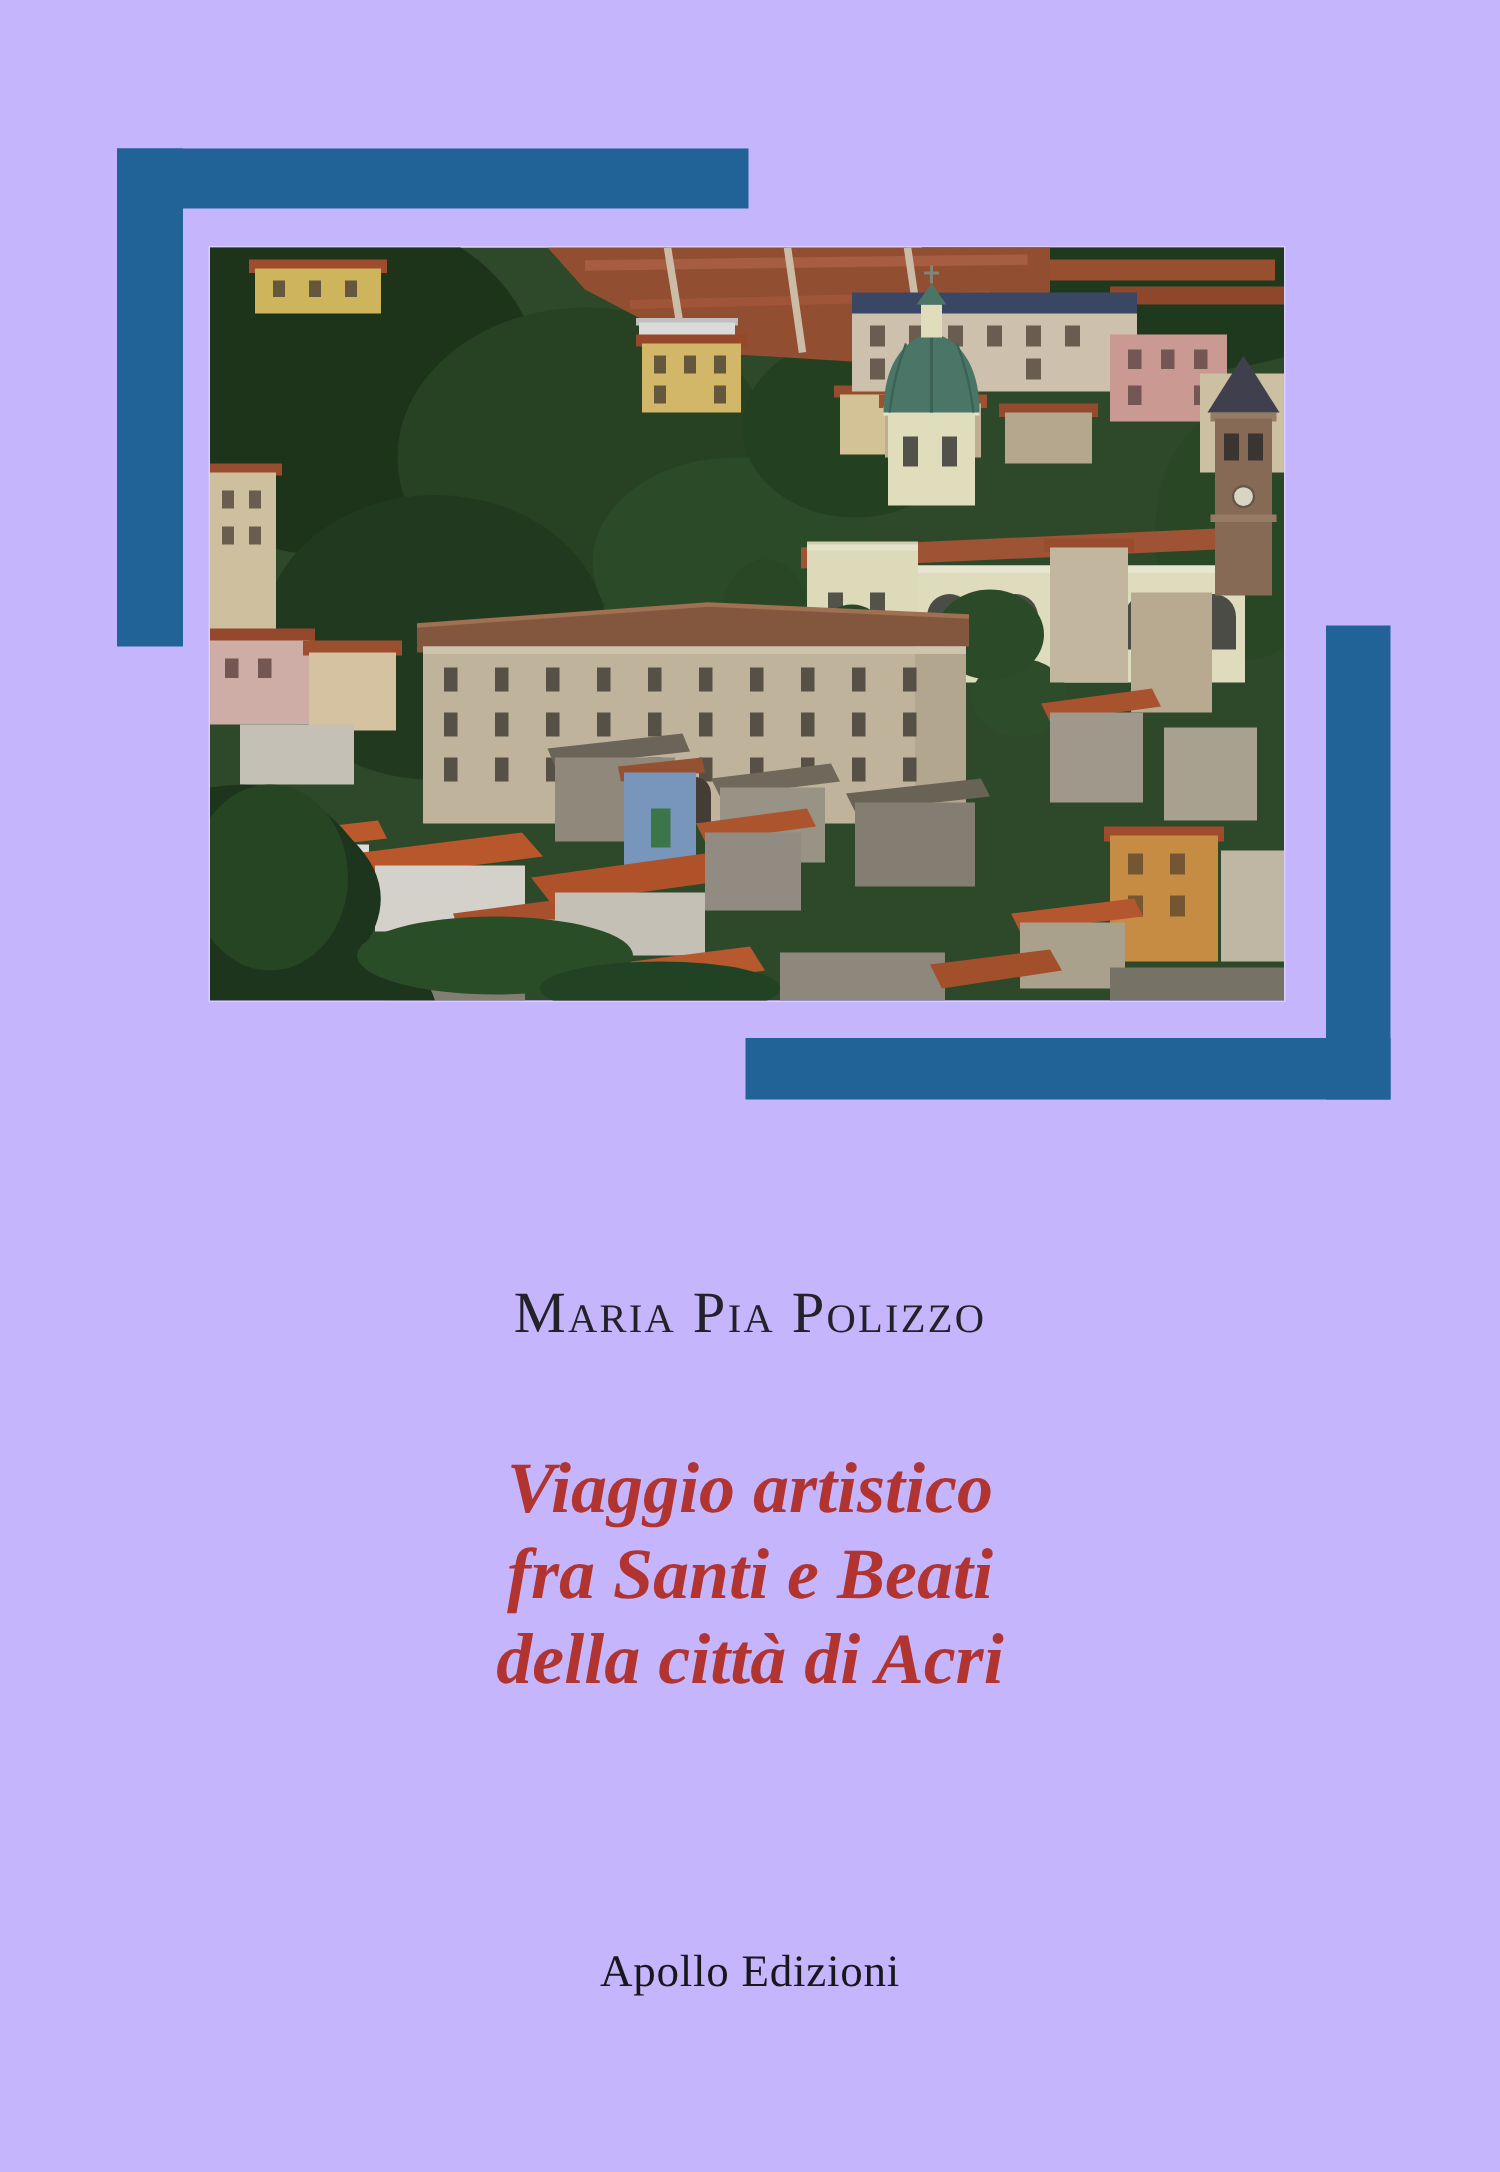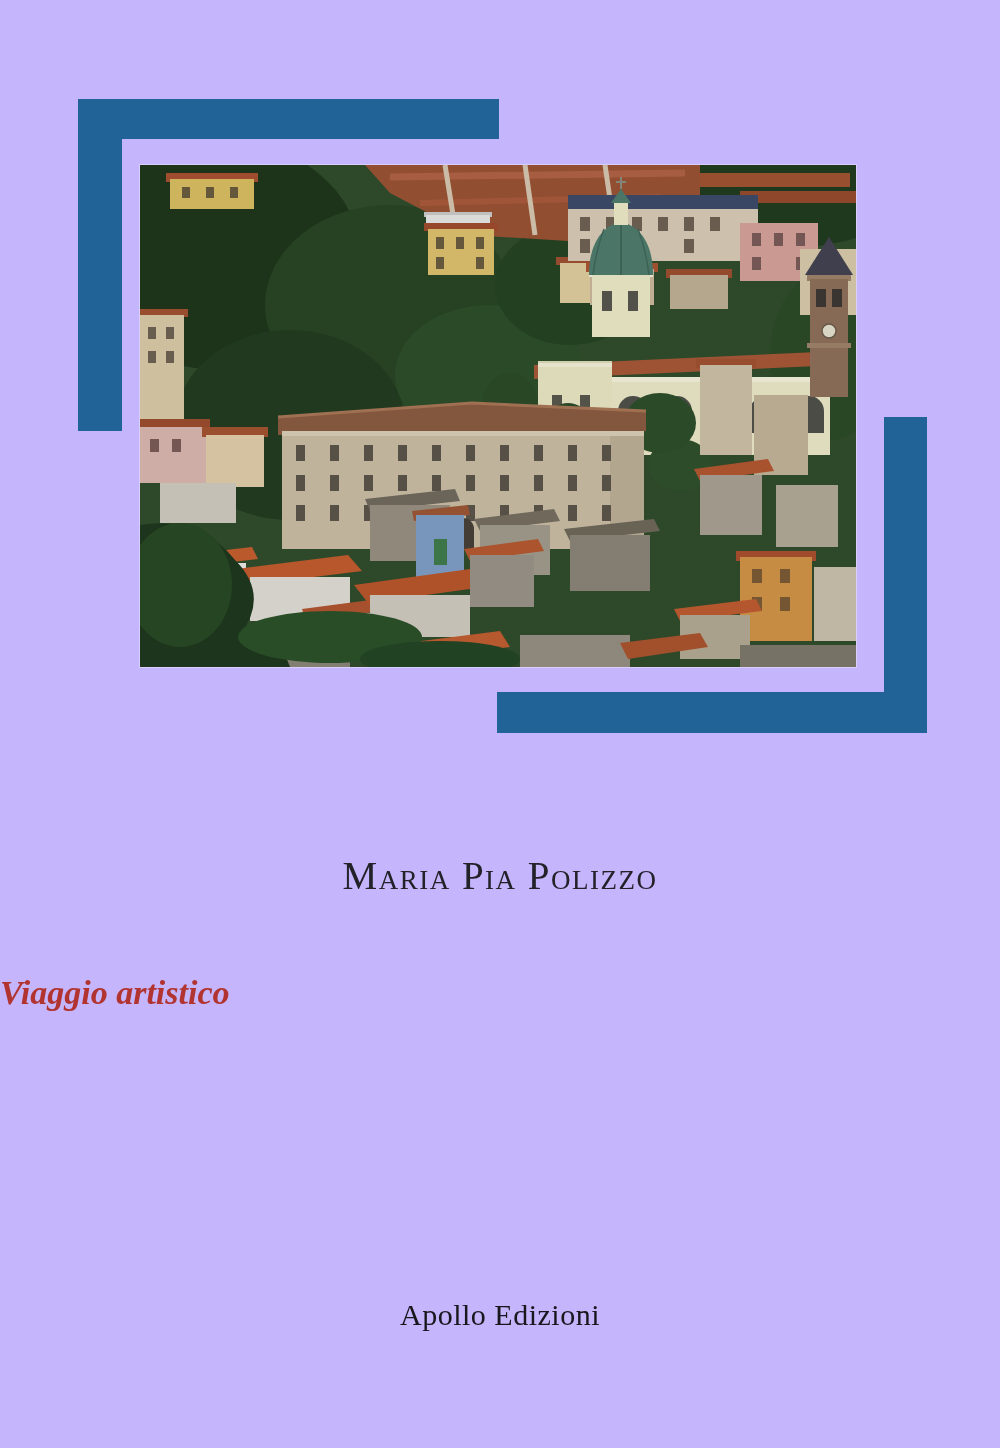--- a/index.html
+++ b/index.html
@@ -16,22 +16,22 @@
   .photo{
     position:absolute;left:140px;top:165px;width:716px;height:502px;
     z-index:2;box-shadow:0 0 0 1px rgba(255,255,255,.35);
   }
   .photo svg{display:block;width:100%;height:100%;}
   .author{
     position:absolute;left:0;top:853px;width:100%;text-align:center;
     font-variant:small-caps;font-size:39px;letter-spacing:1.5px;color:#232229;
   }
   .title{
-    position:absolute;left:0;top:964px;width:100%;text-align:left;
-    font-style:italic;font-weight:bold;font-size:34px;line-height:57px;color:#b13430;
+    position:absolute;left:0;top:964px;width:100%;text-align:center;
+    font-style:italic;font-weight:bold;font-size:48px;line-height:57px;color:#b13430;
   }
   .publisher{
     position:absolute;left:0;top:1298px;width:100%;text-align:center;
     font-weight:normal;font-size:30px;letter-spacing:0.5px;color:#17171c;
   }
 </style>
 </head>
 <body>
 
 <div class="page">
@@ -253,17 +253,19 @@
       <ellipse cx="300" cy="494" rx="80" ry="18" fill="#234420"></ellipse>
 
       <rect x="0" y="0" width="716" height="502" fill="#26304e" opacity="0.06"></rect>
     </svg>
   </div>
 
   <div class="author">Maria Pia Polizzo</div>
 
   <div class="title">
     <div>Viaggio artistico</div>
+    <div>fra Santi e Beati</div>
+    <div>della città di Acri</div>
   </div>
 
   <div class="publisher">Apollo Edizioni</div>
 
 </div>
 
 </body></html>

